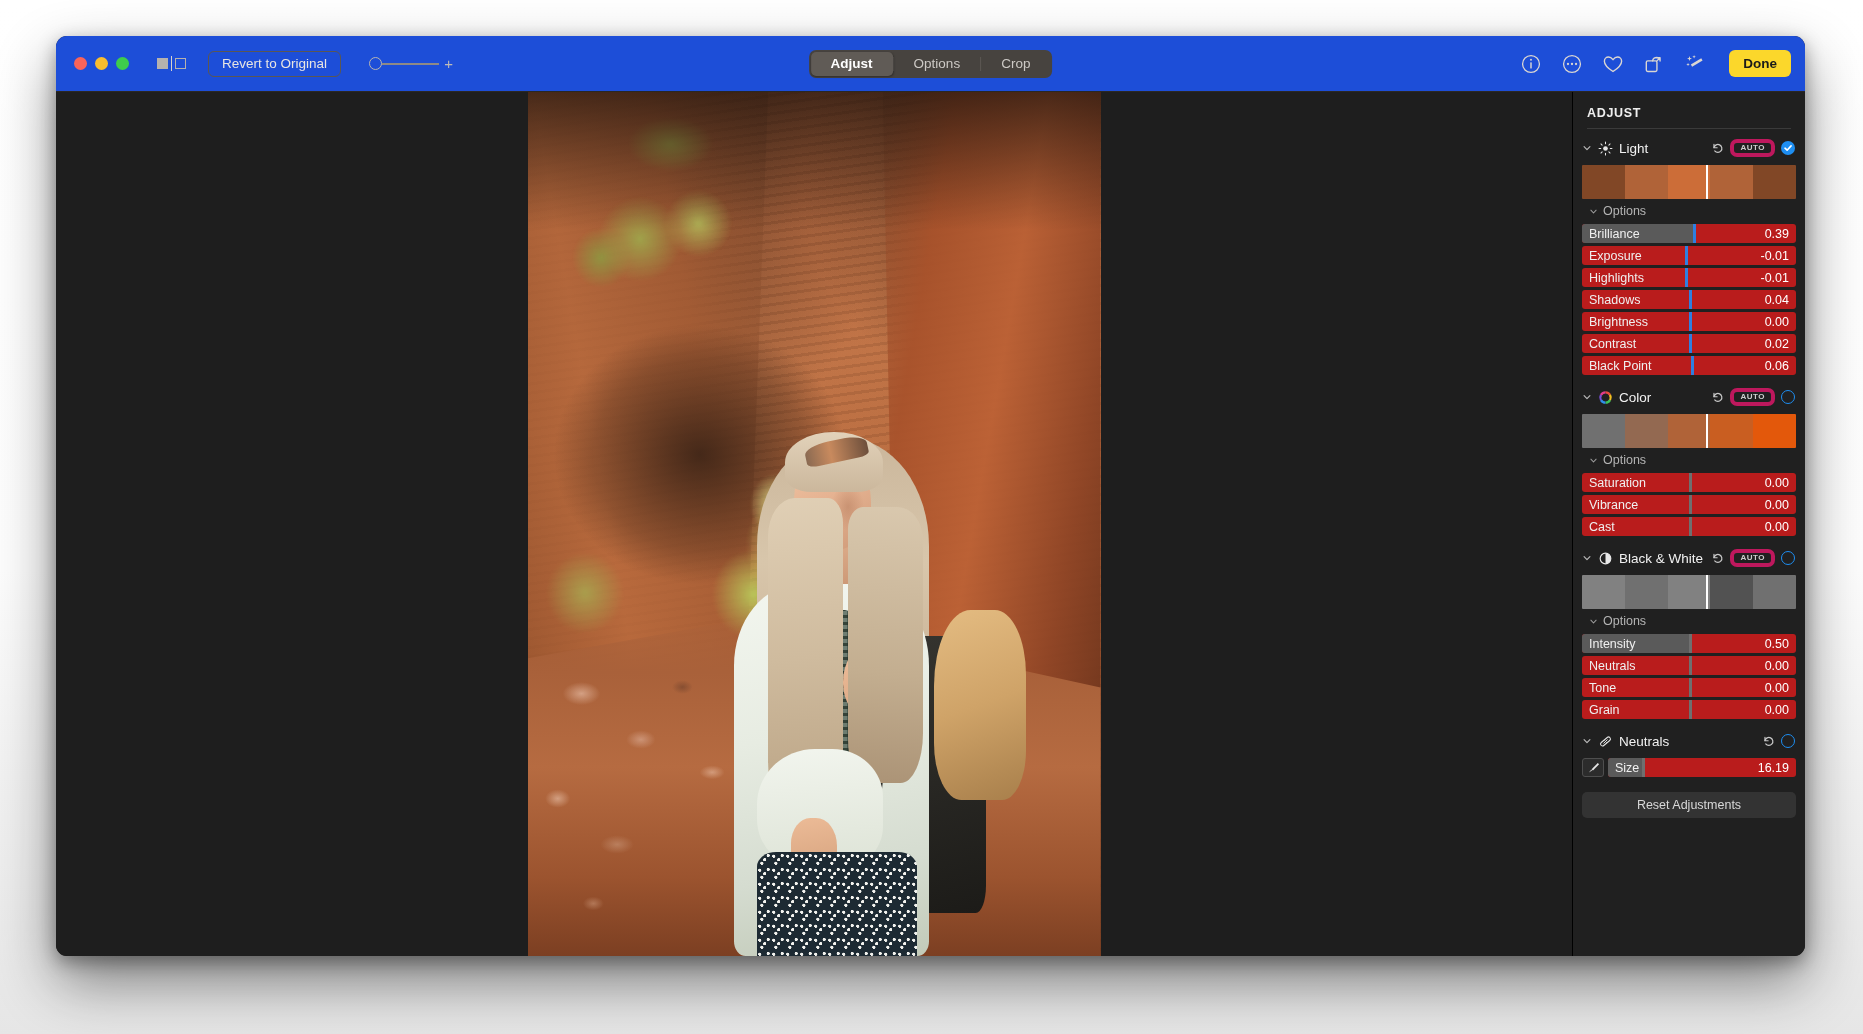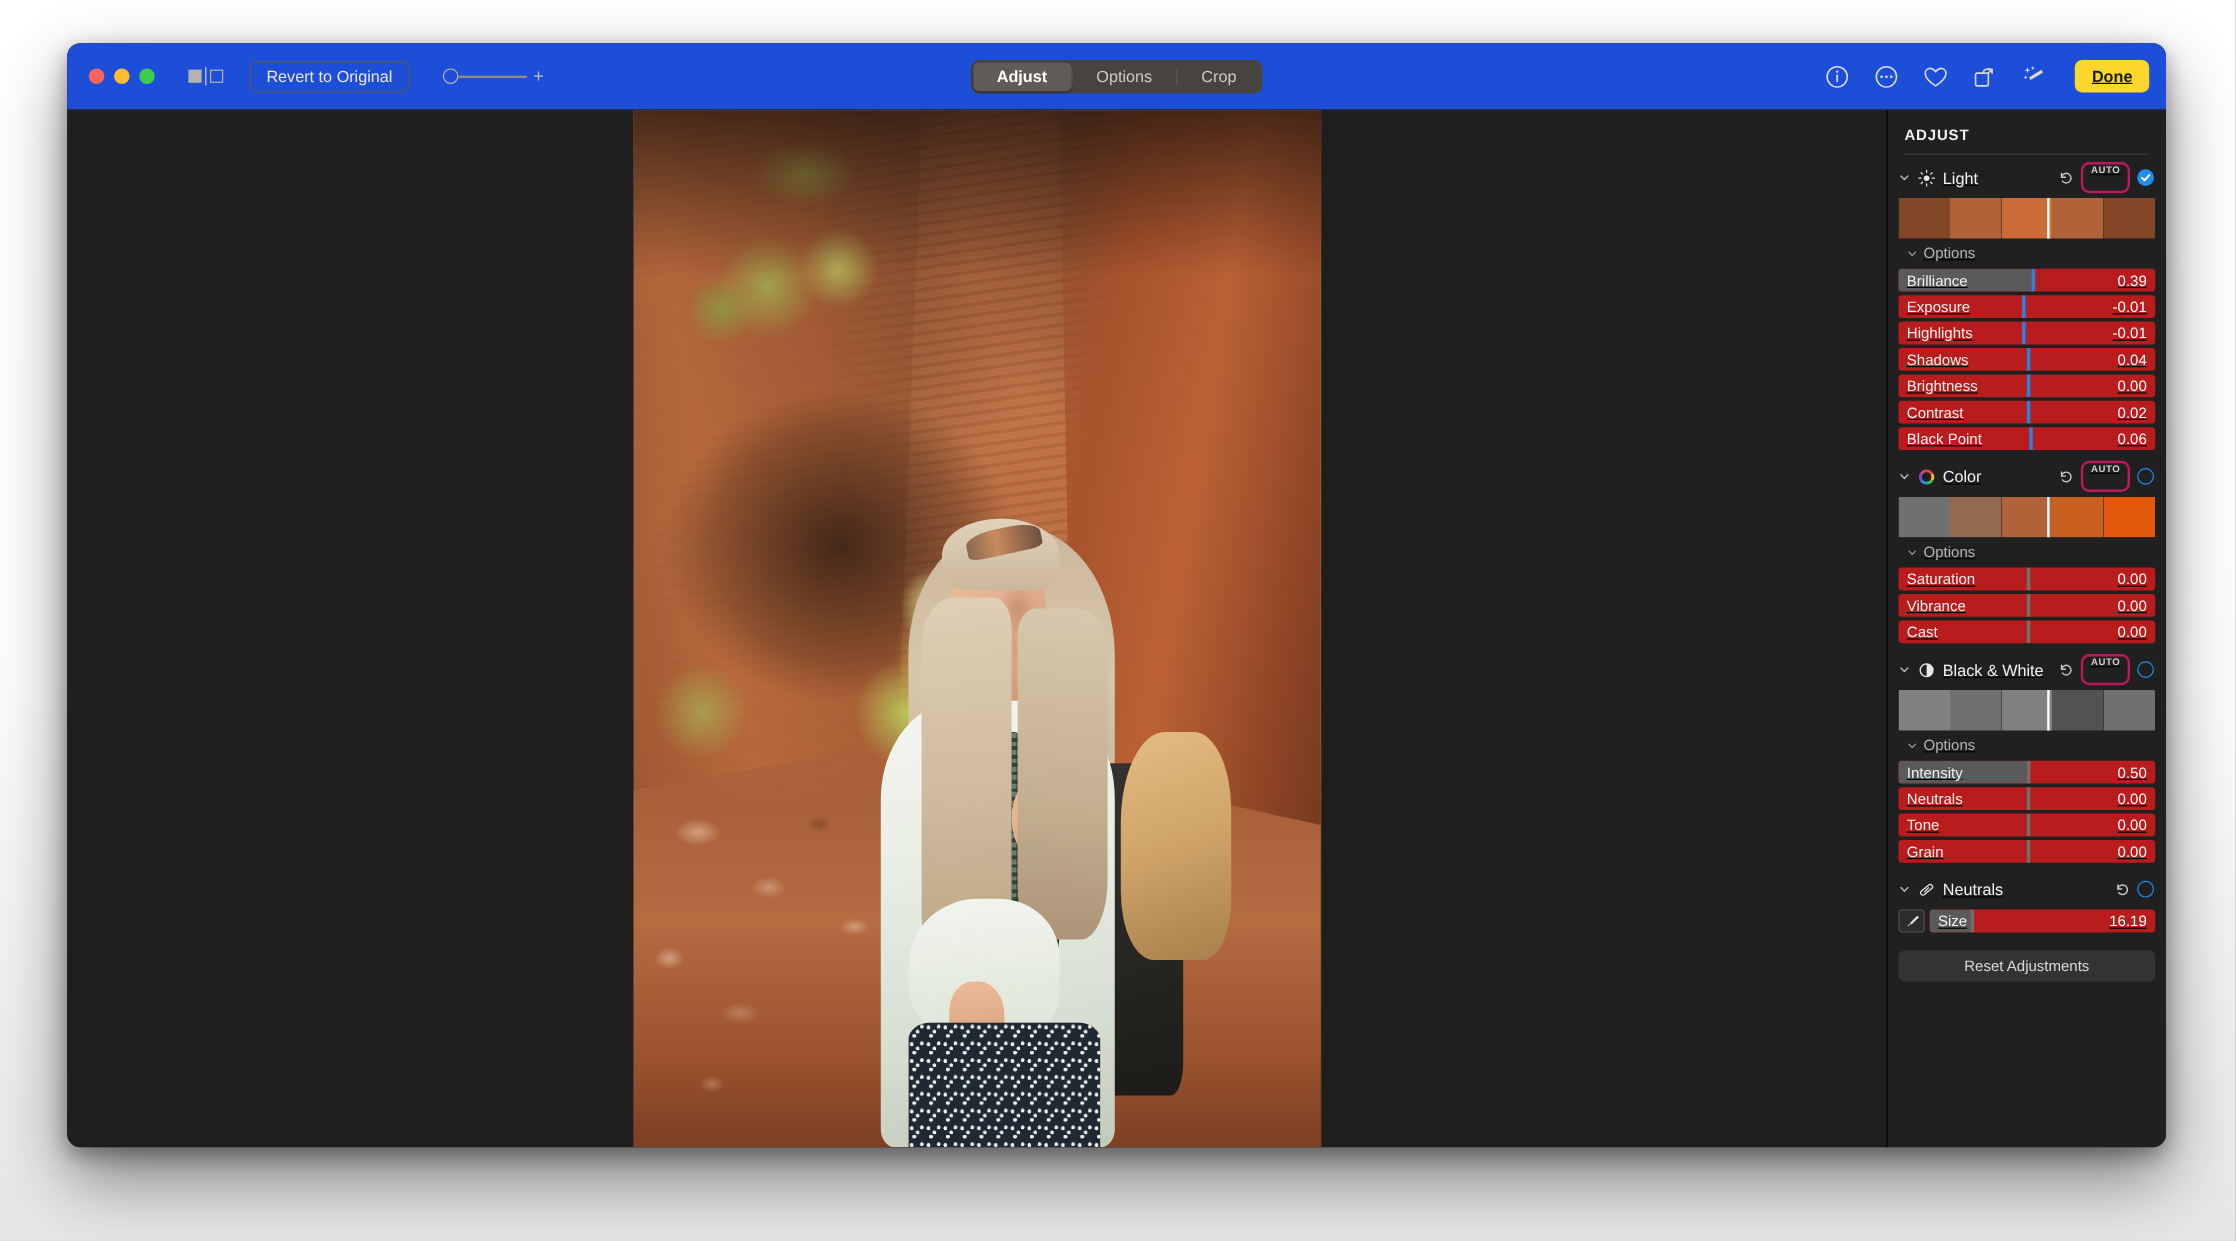--- a/index.html
+++ b/index.html
@@ -141,21 +141,20 @@
     height: 14px;
     background: #5d5854;
     align-self: center;
   }
 
   #toolbar-right {
     margin-left: auto;
     display: flex;
     align-items: center;
     gap: 19px;
-    text-decoration: underline;
   }
   .tb-icon {
     width: 22px;
     height: 22px;
     cursor: pointer;
     display: block;
   }
   #done-btn {
     background: #fbd72b;
     color: #1a1a1a;
@@ -401,21 +400,21 @@
     background: #3a3a3a;
     margin: 0 14px 4px 14px;
   }
 
   #panel-scroll {
     flex: 1 1 auto;
     overflow: hidden;
     padding: 0 0 4px 0;
   }
 
-  .section { padding: 0 0 4px 0; text-decoration: underline; }
+  .section { padding: 0 0 4px 0; }
 
   .sec-head {
     display: flex;
     align-items: center;
     height: 30px;
     padding: 0 10px 0 9px;
     gap: 6px;
   }
   .chev {
     width: 10px; height: 10px;
@@ -424,27 +423,27 @@
   }
   .sec-icon { width: 15px; height: 15px; flex: 0 0 auto; display: block; }
   .sec-name {
     color: #f2f2f2;
     font-size: 13.5px;
     flex: 1 1 auto;
     white-space: nowrap;
   }
   .revert-icon { width: 13px; height: 13px; cursor: pointer; flex: 0 0 auto; }
   .auto-pill {
-    border: 2px solid #be185d;
+    border: 4px solid #be185d;
     border-radius: 7px;
     color: #cfcfcf;
     font-size: 8px;
     font-weight: bold;
     letter-spacing: .5px;
-    padding: 1px 6px 12px 6px;
+    padding: 1px 6px 0 6px;
     cursor: pointer;
     flex: 0 0 auto;
     line-height: 1.1;
   }
   .toggle-dot {
     width: 14px; height: 14px;
     border-radius: 50%;
     flex: 0 0 auto;
     cursor: pointer;
     display: flex;

